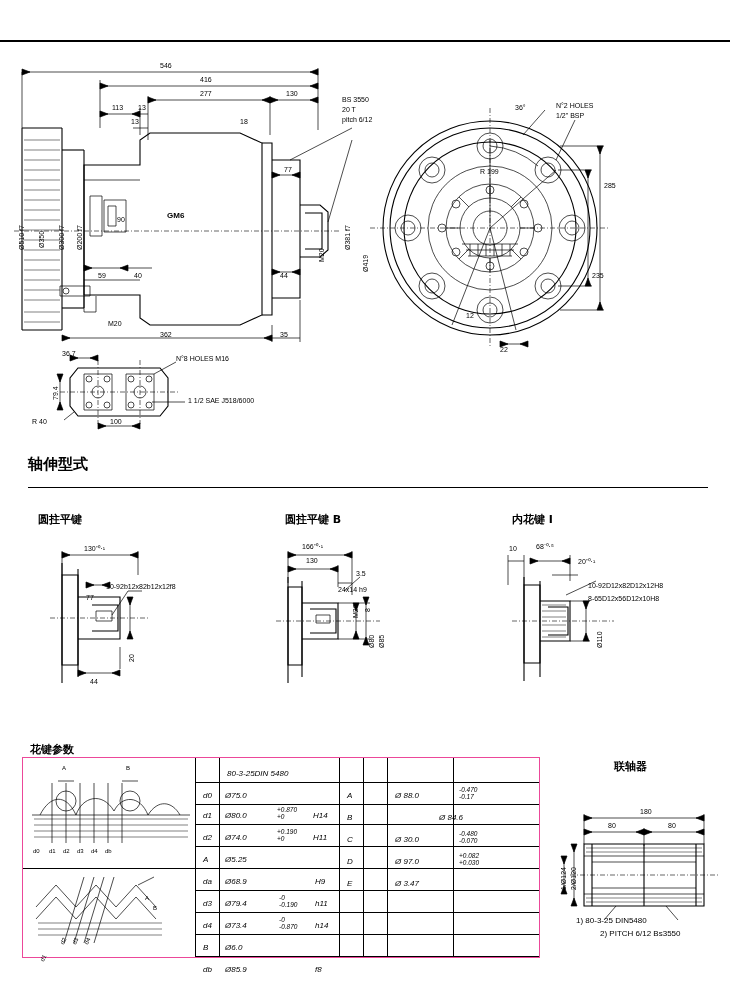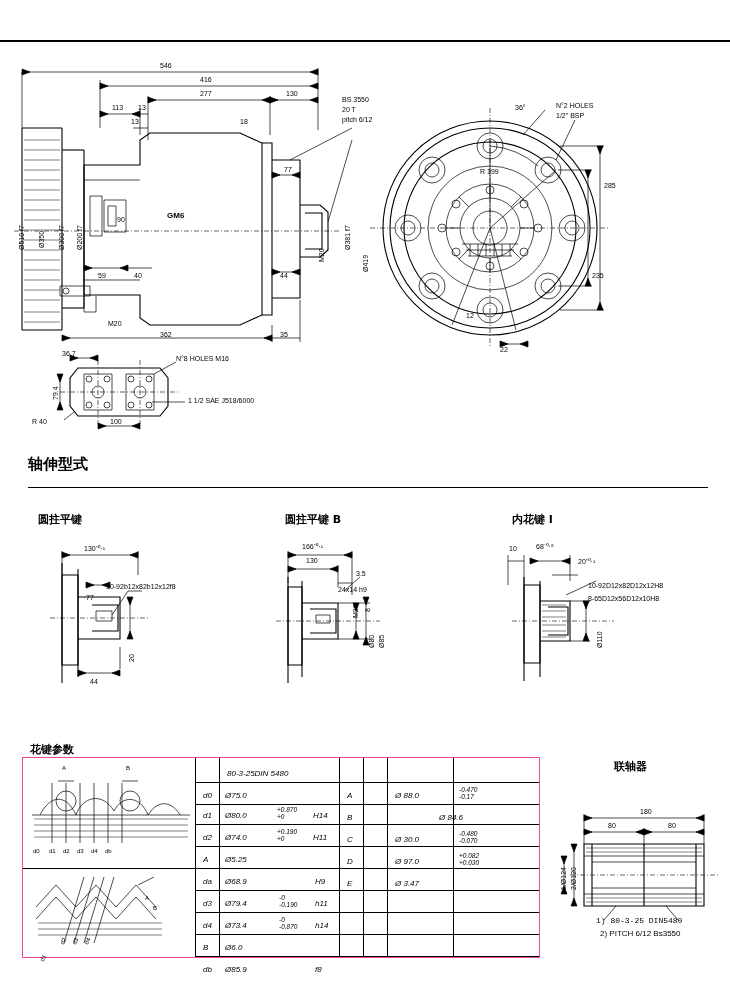--- a/index.html
+++ b/index.html
@@ -664,16 +664,16 @@
       <line x1="110" y1="106" x2="122" y2="120"></line>
     </g>
     <line class="sd" x1="14" y1="75" x2="162" y2="75"></line>
   </svg>
 
   <div class="abs lbl" style="left:640px;top:808px;">180</div>
   <div class="abs lbl" style="left:608px;top:822px;">80</div>
   <div class="abs lbl" style="left:668px;top:822px;">80</div>
   <div class="abs lbl rot90" style="left:560px;top:890px;">1/Ø124</div>
   <div class="abs lbl rot90" style="left:570px;top:890px;">2/Ø120</div>
-  <div class="abs lbl8" style="left:596px;top:917px;font-family:Liberation Mono, monospace;">1) 80-3-25 DIN5480</div>
+  <div class="abs lbl8" style="left:576px;top:917px;">1) 80-3-25 DIN5480</div>
   <div class="abs lbl8" style="left:600px;top:930px;">2) PITCH 6/12 Bs3550</div>
 
 </div>
 
 </body></html>

